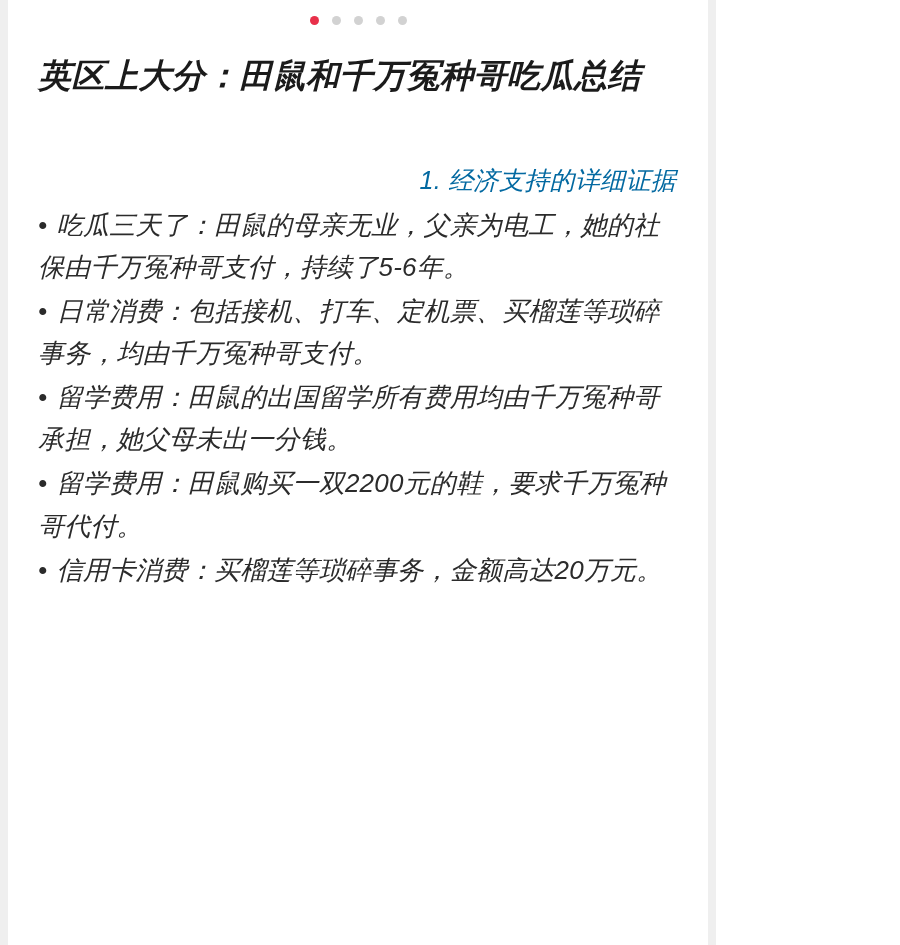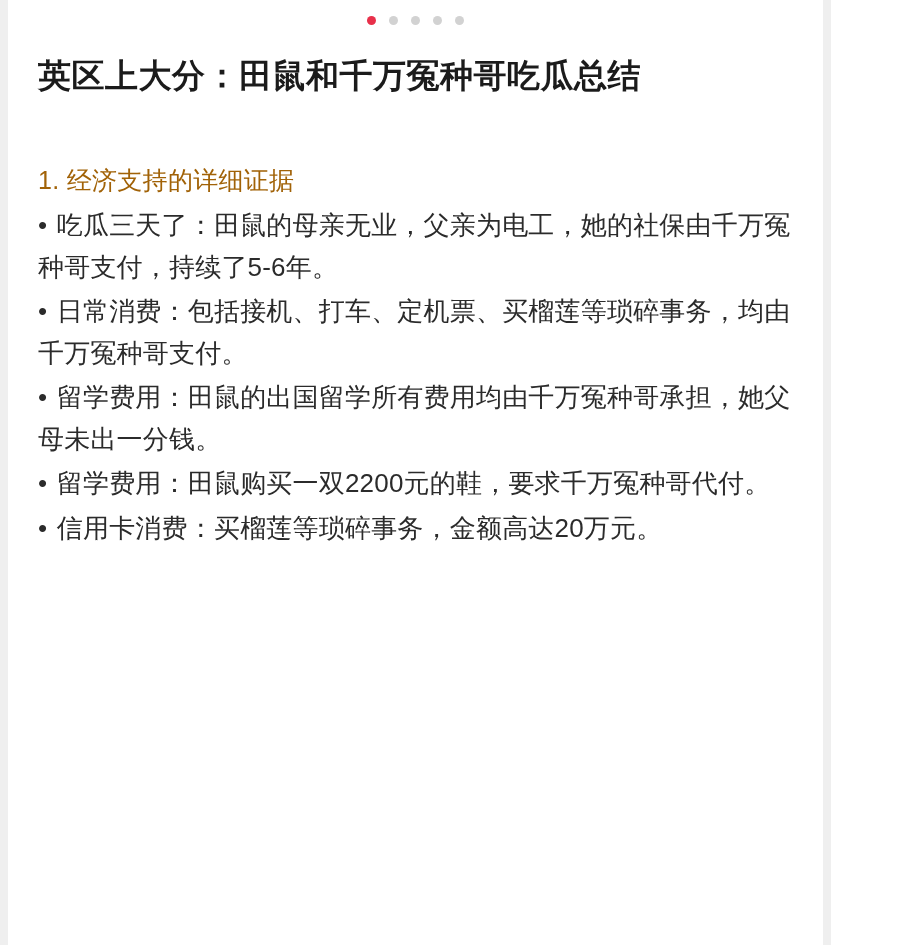--- a/index.html
+++ b/index.html
@@ -9,25 +9,26 @@
   }
   body {
     width: 900px;
     height: 945px;
     font-family: "Liberation Sans", "DejaVu Sans", sans-serif;
     color: #2b2b2b;
     overflow: hidden;
     position: relative;
   }
   .page {
-    width: 831px;
+    width: 716px;
     height: 945px;
     background: #ffffff;
     box-sizing: border-box;
     position: relative;
+    font-style: italic;
   }
   
   .edge-left, .edge-right {
     position: absolute;
     top: 0;
     width: 8px;
     height: 945px;
     background: #efefef;
   }
   .edge-left { left: 0; }
@@ -75,23 +76,24 @@
     letter-spacing: 0.5px;
   }
 
   .body-block {
     margin-top: 64px;
   }
 
   .section-head {
     font-size: 25px;
     line-height: 1.45;
-    color: #a16207;
+    color: #0369a1;
     margin: 0 0 6px 0;
     letter-spacing: 0.3px;
+    text-align: right;
   }
 
   .bullet {
     font-size: 26px;
     line-height: 1.62;
     color: #2b2b2b;
     margin: 0 0 2px 0;
     letter-spacing: 0.2px;
     text-align: left;
   }

